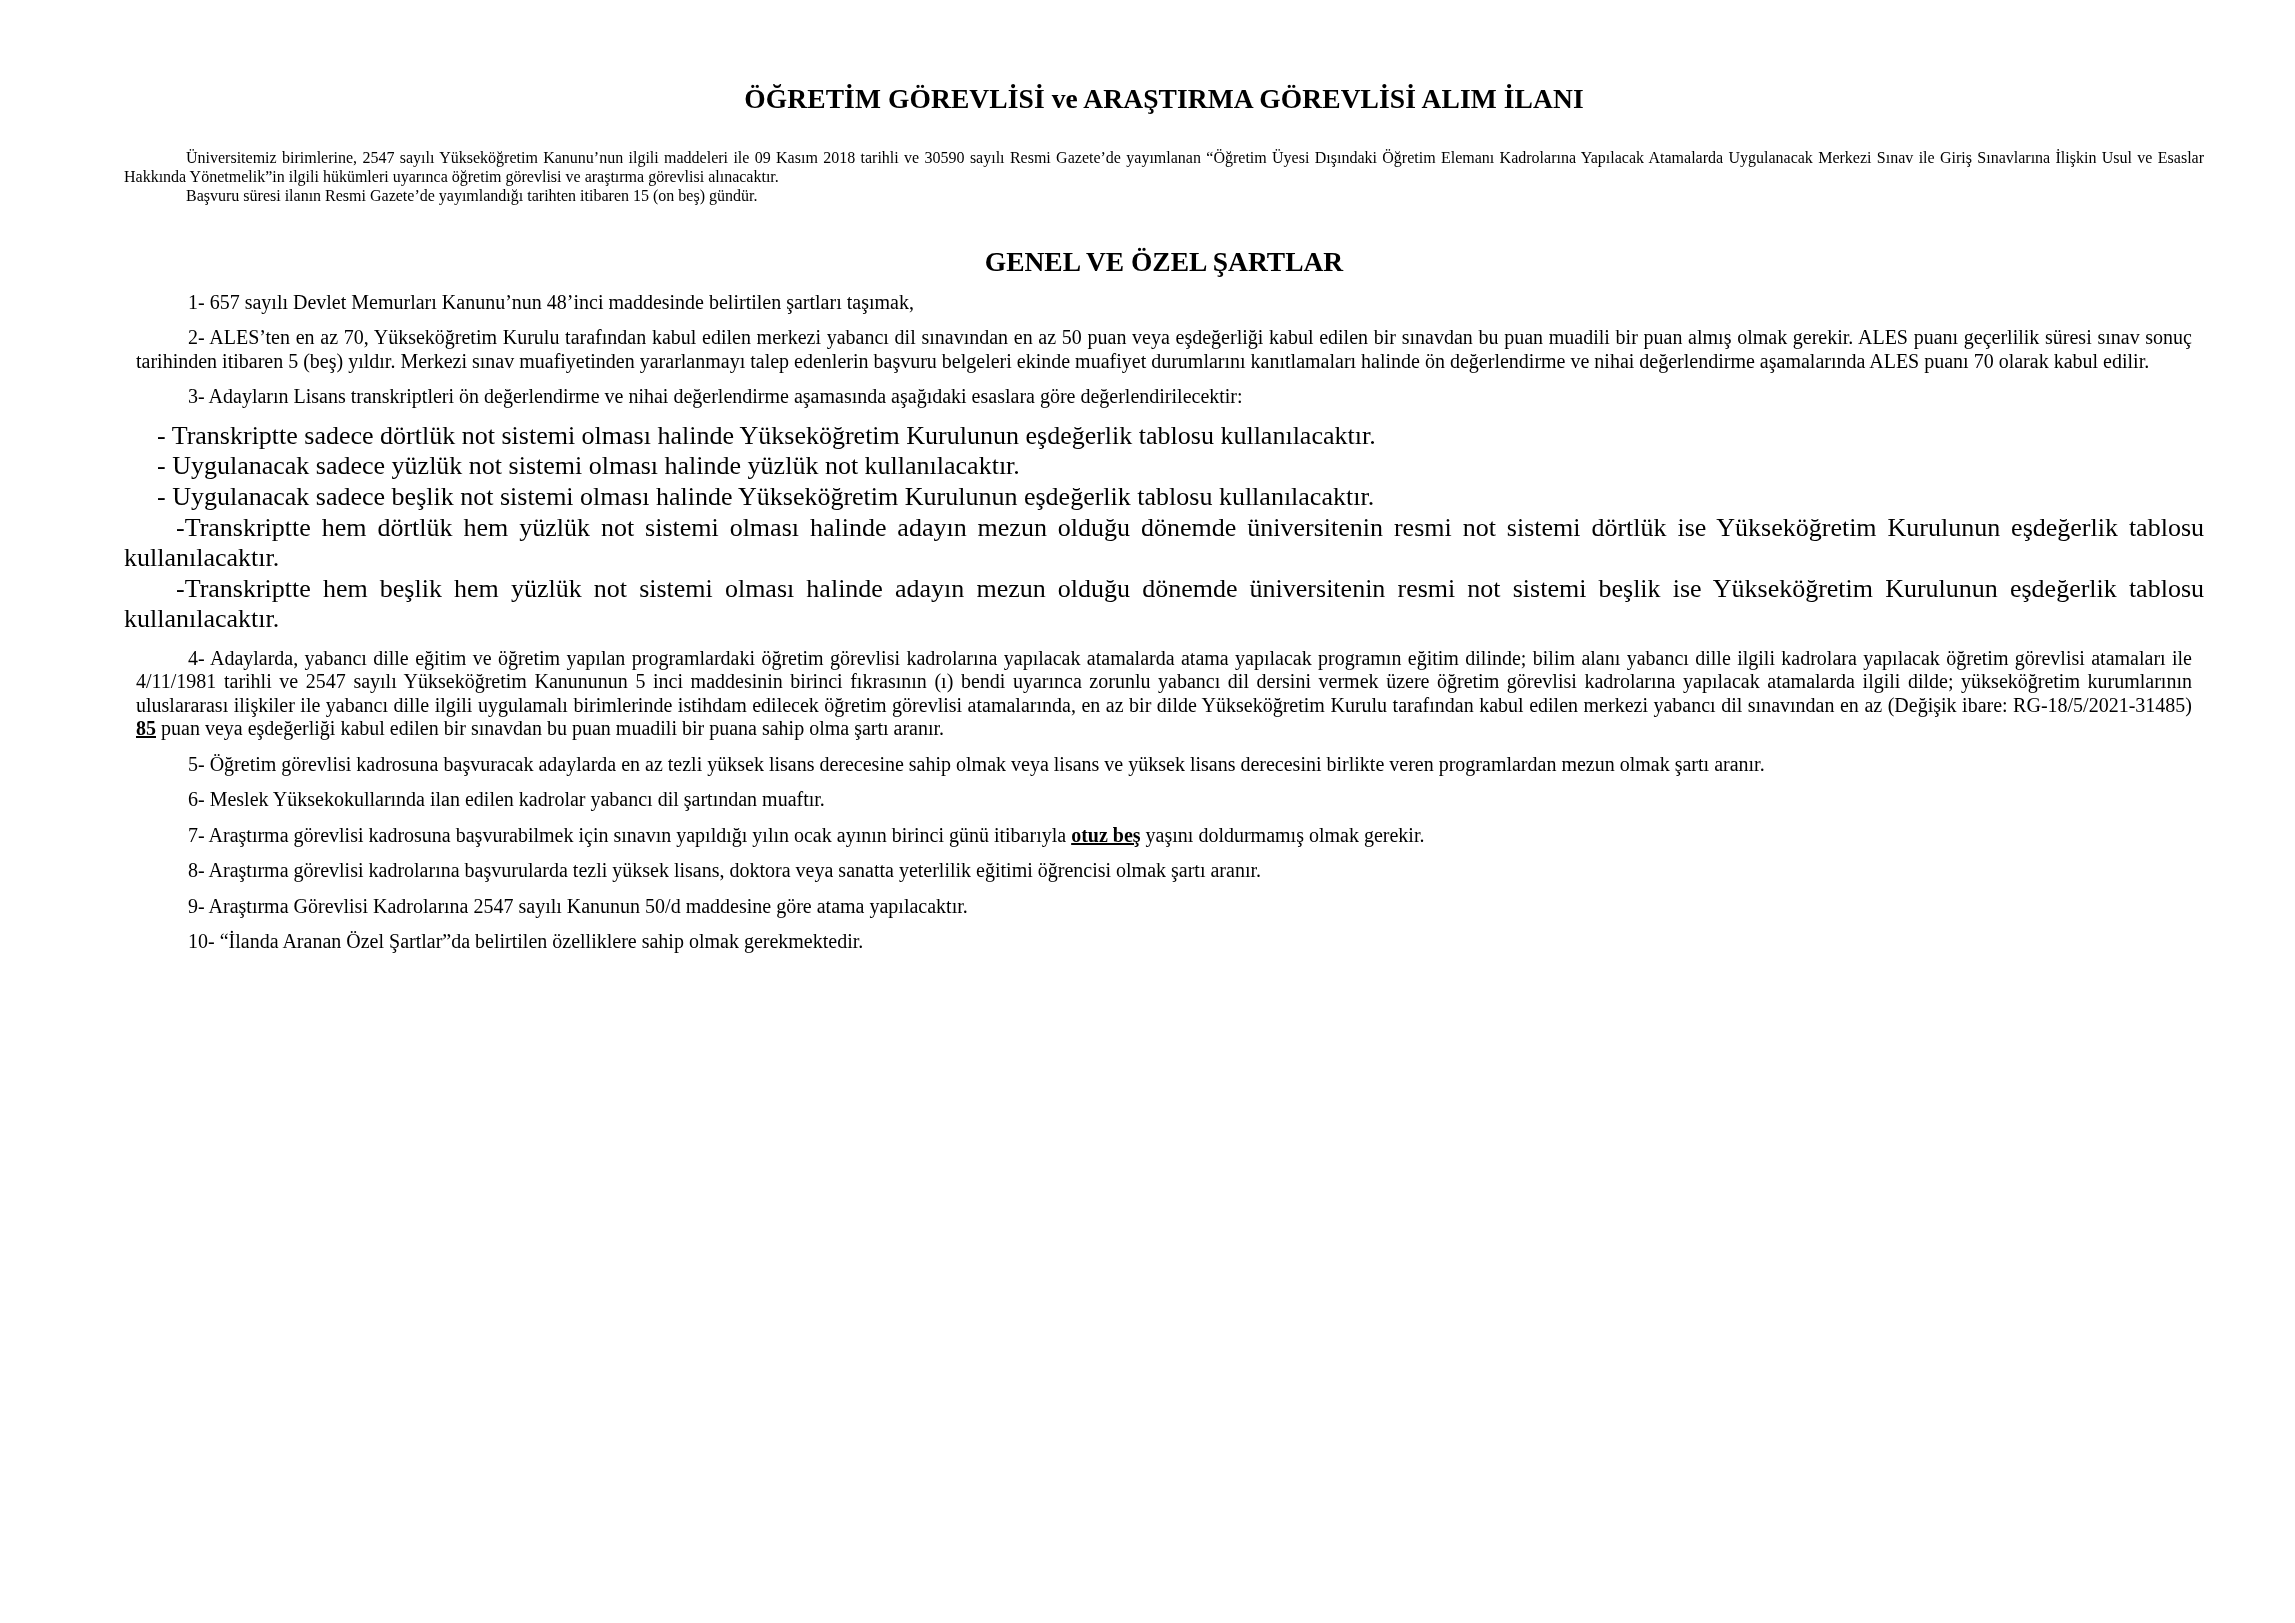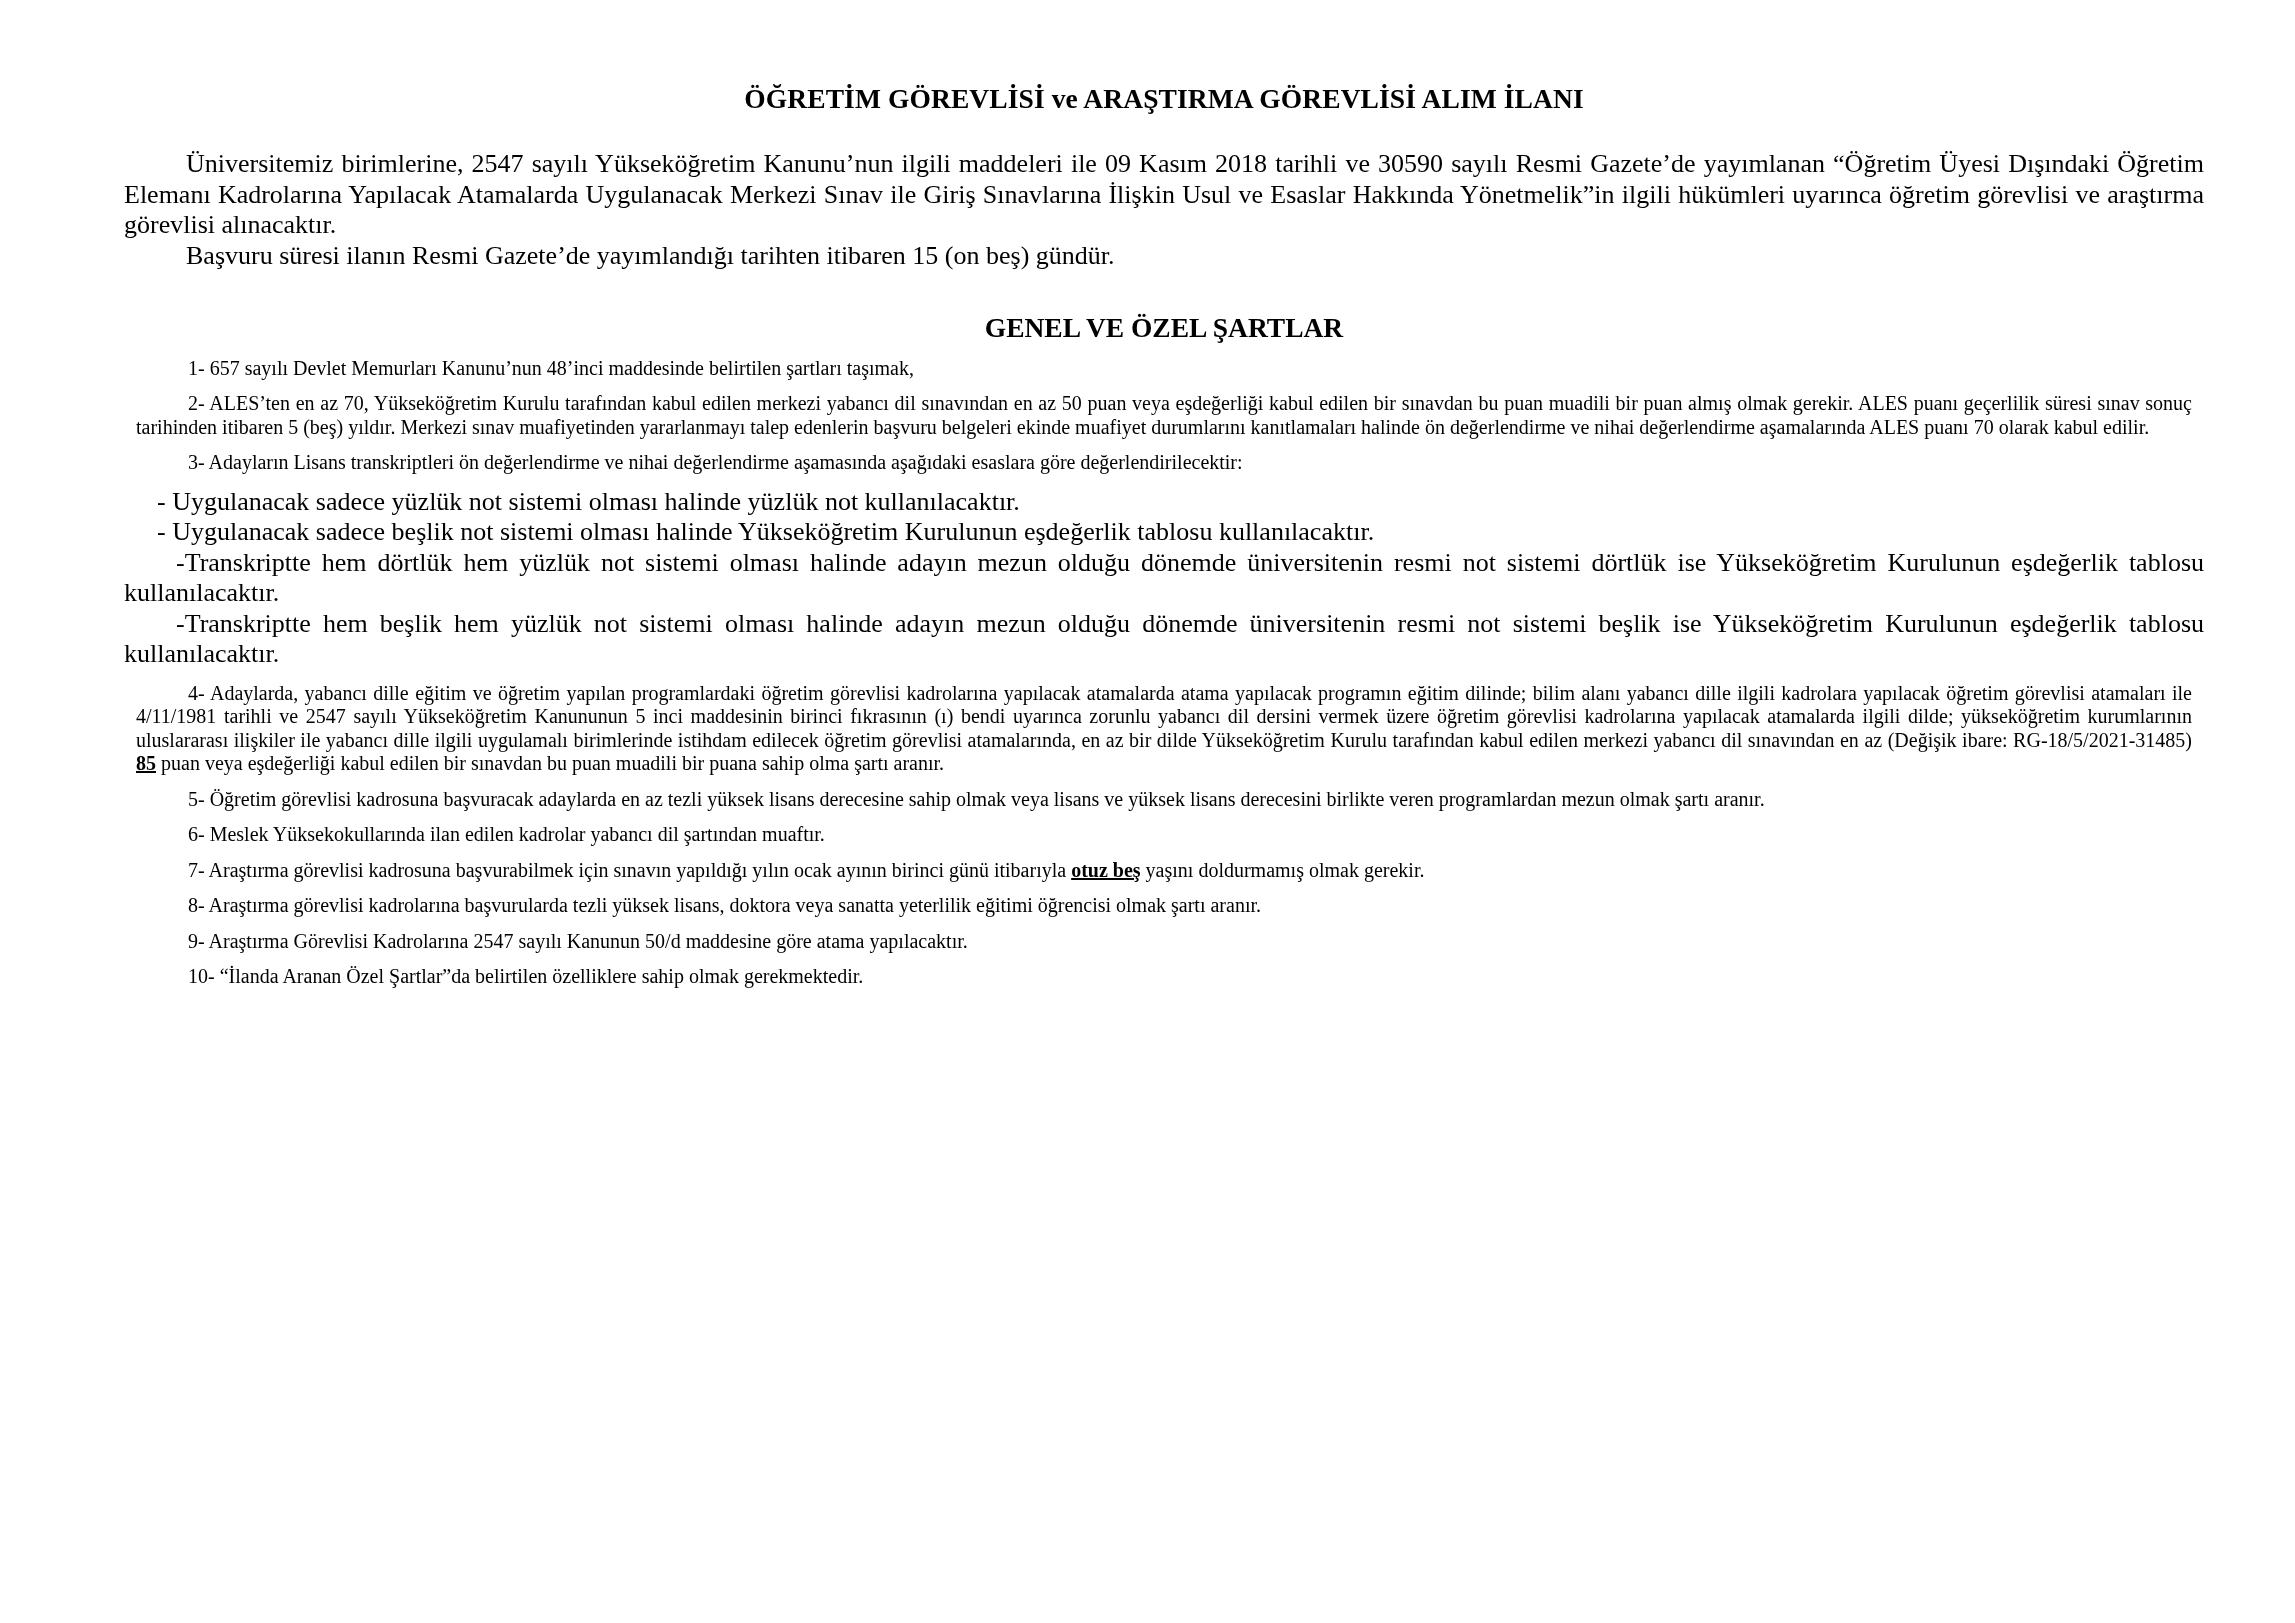--- a/index.html
+++ b/index.html
@@ -42,21 +42,21 @@
   .spacer-md { height: 29px; }
   .body-block {
     font-size: 26px;
     line-height: 1.175;
   }
   p.para {
     margin: 0;
     text-align: justify;
     text-justify: inter-word;
     text-indent: 62px;
-    font-size: 26px;
+    font-size: 16px;
     line-height: 1.175;
   }
   p.para.no-justify {
     text-align: left;
   }
   p.item {
     margin: 12px;
     text-align: justify;
     text-justify: inter-word;
     text-indent: 52px;
@@ -105,20 +105,21 @@
   <h2 class="section-heading">GENEL VE ÖZEL ŞARTLAR</h2>
 
   <div class="body-block">
 
     <p class="item flat">1- 657 sayılı Devlet Memurları Kanunu’nun 48’inci maddesinde belirtilen şartları taşımak,</p>
 
     <p class="item">2- ALES’ten en az 70, Yükseköğretim Kurulu tarafından kabul edilen merkezi yabancı dil sınavından en az 50 puan veya eşdeğerliği kabul edilen bir sınavdan bu puan muadili bir puan almış olmak gerekir. ALES puanı geçerlilik süresi sınav sonuç tarihinden itibaren 5 (beş) yıldır. Merkezi sınav muafiyetinden yararlanmayı talep edenlerin başvuru belgeleri ekinde muafiyet durumlarını kanıtlamaları halinde ön değerlendirme ve nihai değerlendirme aşamalarında ALES puanı 70 olarak kabul edilir.</p>
 
     <p class="item flat">3- Adayların Lisans transkriptleri ön değerlendirme ve nihai değerlendirme aşamasında aşağıdaki esaslara göre değerlendirilecektir:</p>
 
+    <p class="dash">- Transkriptte sadece dörtlük not sistemi olması halinde Yükseköğretim Kurulunun eşdeğerlik tablosu kullanılacaktır.</p>
     <p class="dash">- Uygulanacak sadece yüzlük not sistemi olması halinde yüzlük not kullanılacaktır.</p>
     <p class="dash">- Uygulanacak sadece beşlik not sistemi olması halinde Yükseköğretim Kurulunun eşdeğerlik tablosu kullanılacaktır.</p>
 
     <p class="dash-tight">-Transkriptte hem dörtlük hem yüzlük not sistemi olması halinde adayın mezun olduğu dönemde üniversitenin resmi not sistemi dörtlük ise Yükseköğretim Kurulunun eşdeğerlik tablosu kullanılacaktır.</p>
 
     <p class="dash-tight">-Transkriptte hem beşlik hem yüzlük not sistemi olması halinde adayın mezun olduğu dönemde üniversitenin resmi not sistemi beşlik ise Yükseköğretim Kurulunun eşdeğerlik tablosu kullanılacaktır.</p>
 
     <p class="item"><span>4- Adaylarda, yabancı dille eğitim ve öğretim yapılan programlardaki öğretim görevlisi kadrolarına yapılacak atamalarda atama yapılacak programın eğitim dilinde; bilim alanı yabancı dille ilgili kadrolara yapılacak öğretim görevlisi atamaları ile 4/11/1981 tarihli ve 2547 sayılı Yükseköğretim Kanununun 5 inci maddesinin birinci fıkrasının (ı) bendi uyarınca zorunlu yabancı dil dersini vermek üzere öğretim görevlisi kadrolarına yapılacak atamalarda ilgili dilde; yükseköğretim kurumlarının uluslararası ilişkiler ile yabancı dille ilgili uygulamalı birimlerinde istihdam edilecek öğretim görevlisi atamalarında, en az bir dilde Yükseköğretim Kurulu tarafından kabul edilen merkezi yabancı dil sınavından en az (Değişik ibare: RG-18/5/2021-31485) </span><span class="bold-underline">85</span><span> puan veya eşdeğerliği kabul edilen bir sınavdan bu puan muadili bir puana sahip olma şartı aranır.</span></p>
 
     <p class="item">5- Öğretim görevlisi kadrosuna başvuracak adaylarda en az tezli yüksek lisans derecesine sahip olmak veya lisans ve yüksek lisans derecesini birlikte veren programlardan mezun olmak şartı aranır.</p>

